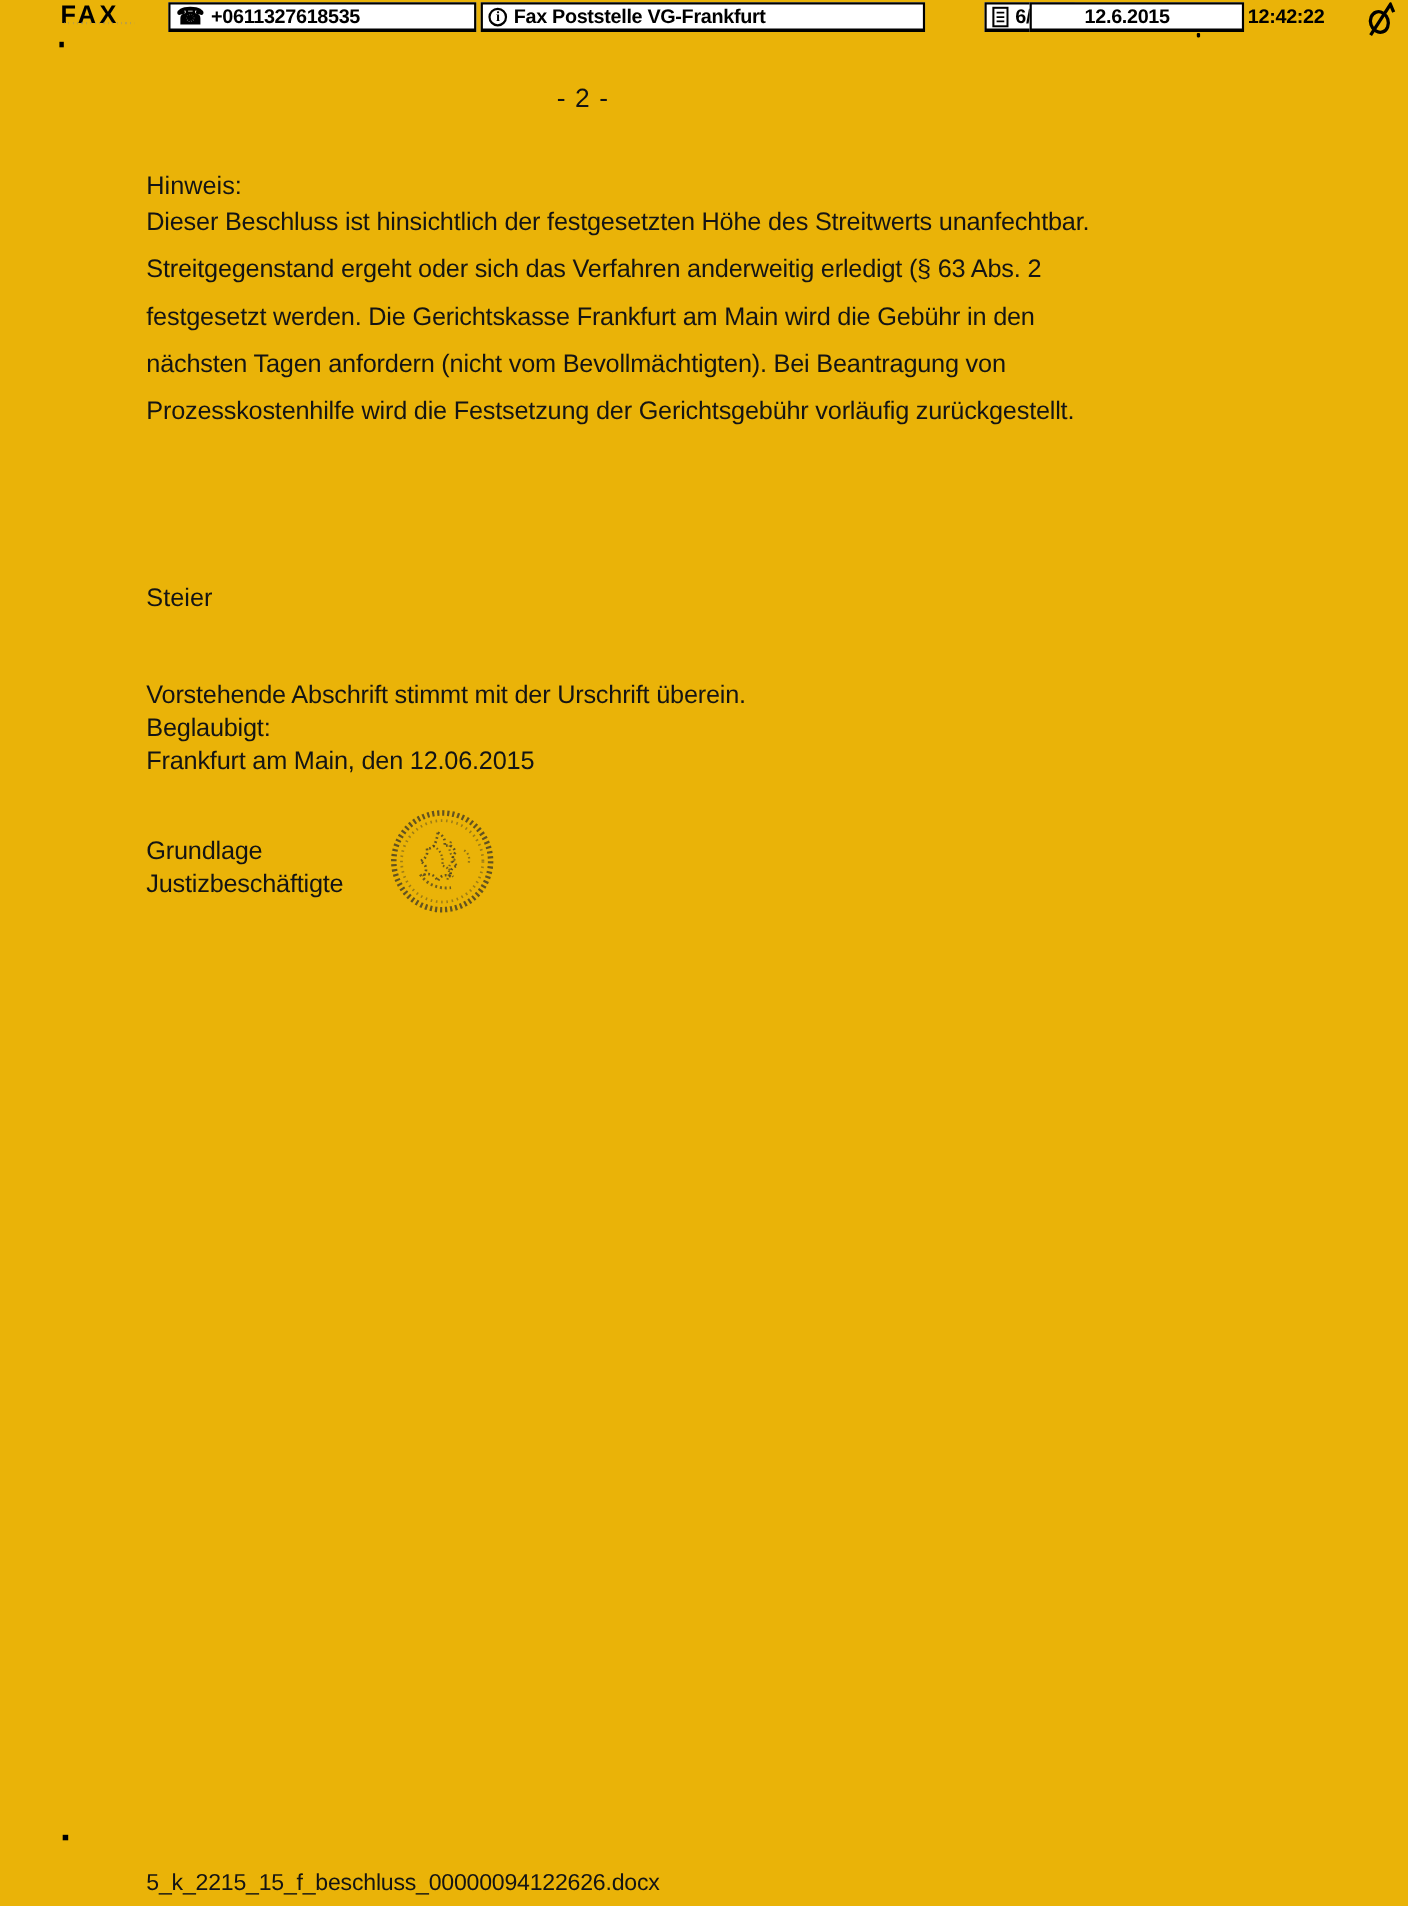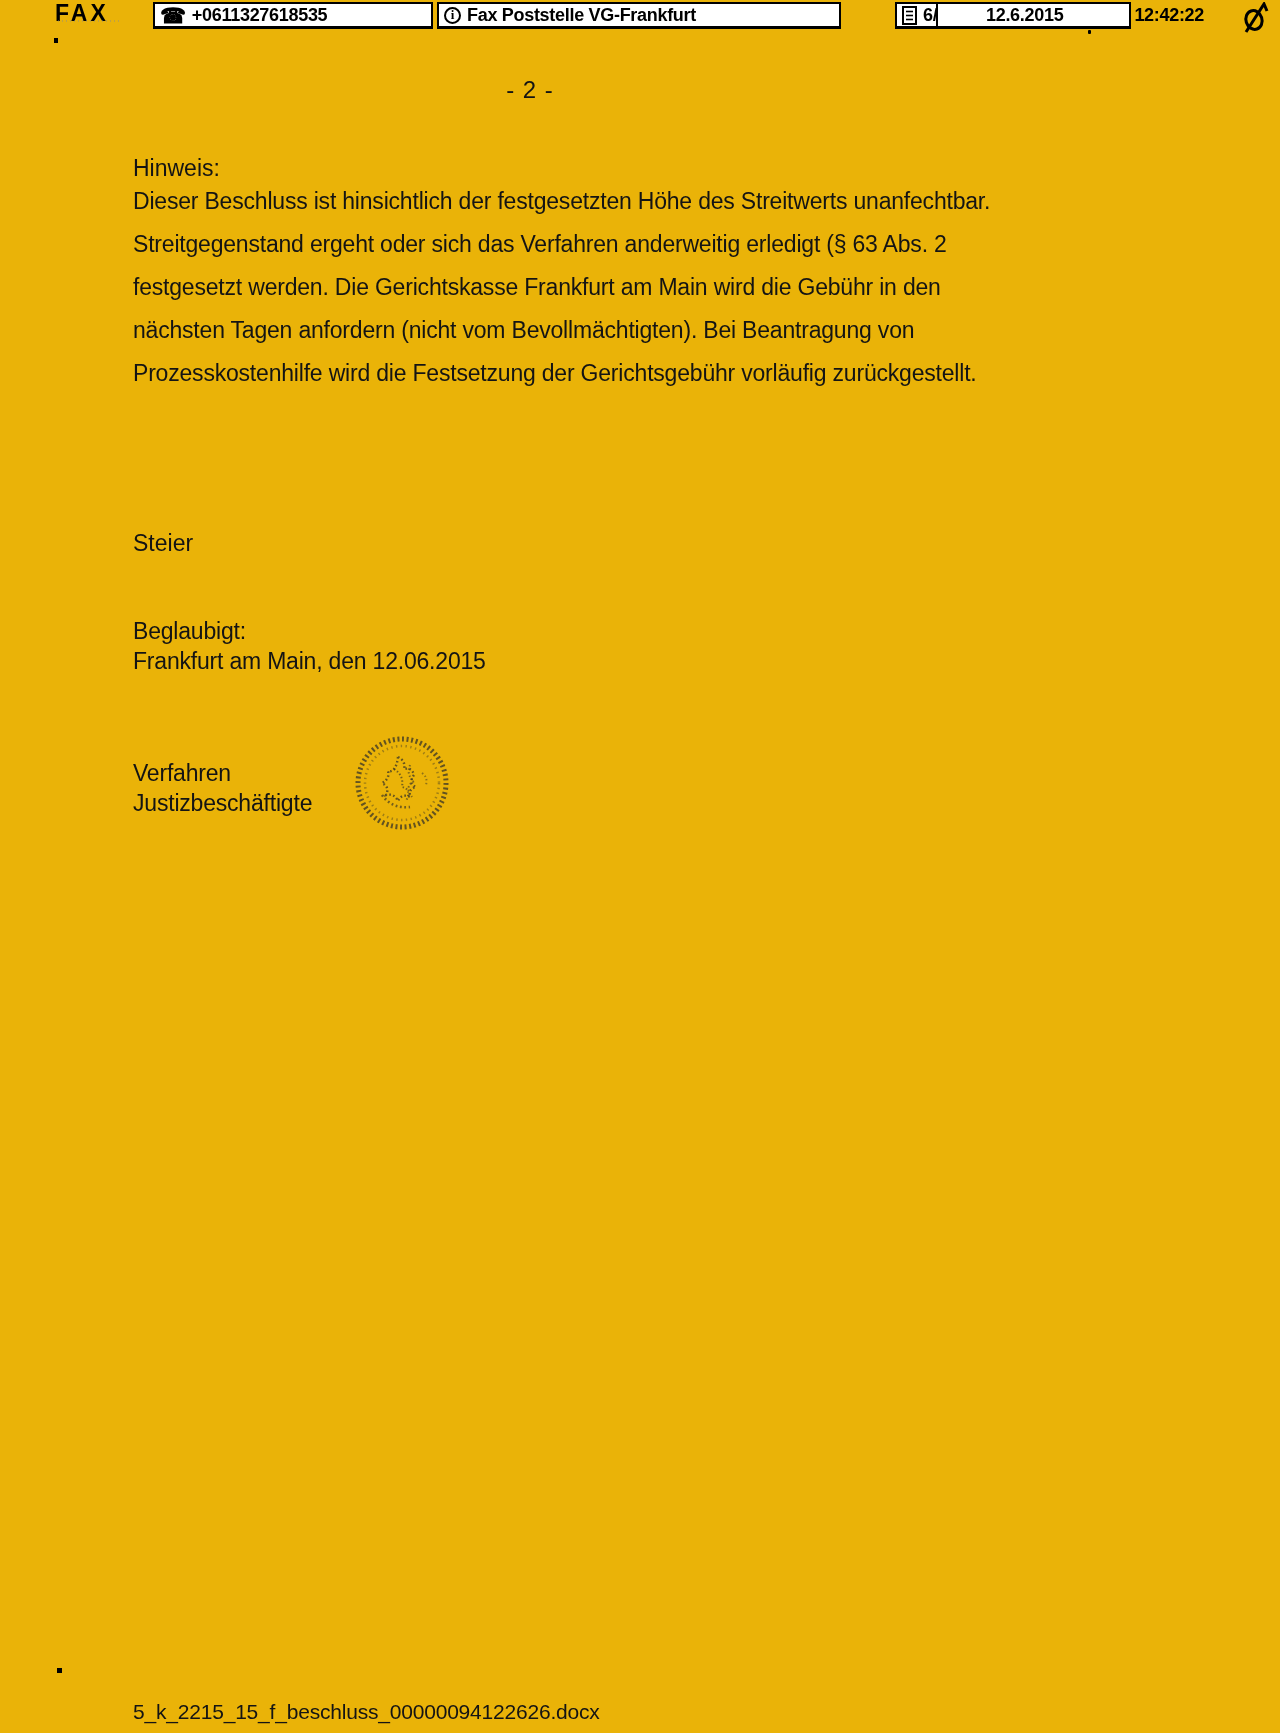--- a/index.html
+++ b/index.html
@@ -140,26 +140,27 @@
     <div>festgesetzt werden. Die Gerichtskasse Frankfurt am Main wird die Gebühr in den</div>
     <div>nächsten Tagen anfordern (nicht vom Bevollmächtigten). Bei Beantragung von</div>
     <div>Prozesskostenhilfe wird die Festsetzung der Gerichtsgebühr vorläufig zurückgestellt.</div>
   </div>
 
   <div class="judge-name">
     <span class="underlined">Steier</span>
   </div>
 
   <div class="cert-block">
+    <div>Vorstehende Abschrift stimmt mit der Urschrift überein.</div>
     <div>Beglaubigt:</div>
     <div>Frankfurt am Main, den 12.06.2015</div>
   </div>
 
   <div class="clerk-block">
-    <div>Verfahren</div>
+    <div>Grundlage</div>
     <div>Justizbeschäftigte</div>
   </div>
 
   <svg class="seal" viewBox="0 0 100 96">
     <g fill="none" stroke="#2a2a2a">
       <circle cx="50" cy="48" r="44" stroke-width="5" stroke-dasharray="2 2.6" opacity="0.8"></circle>
       <circle cx="50" cy="48" r="37" stroke-width="2.5" stroke-dasharray="1.4 3.4" opacity="0.45"></circle>
       <path d="M46 22 q8 4 6 12 q8 -2 10 6 q-6 8 2 12 q-8 2 -6 10 q-8 -4 -12 4 q-4 -8 -12 -6 q4 -8 -4 -12 q8 -4 6 -12 q8 2 10 -14" stroke-width="2.4" stroke-dasharray="1.6 2.4" opacity="0.8"></path>
       <path d="M42 34 q10 6 8 18 q10 2 4 14" stroke-width="2" stroke-dasharray="1.4 2.2" opacity="0.7"></path>
       <path d="M58 30 q-4 10 4 16 q-10 6 -2 16" stroke-width="2" stroke-dasharray="1.4 2.2" opacity="0.65"></path>

